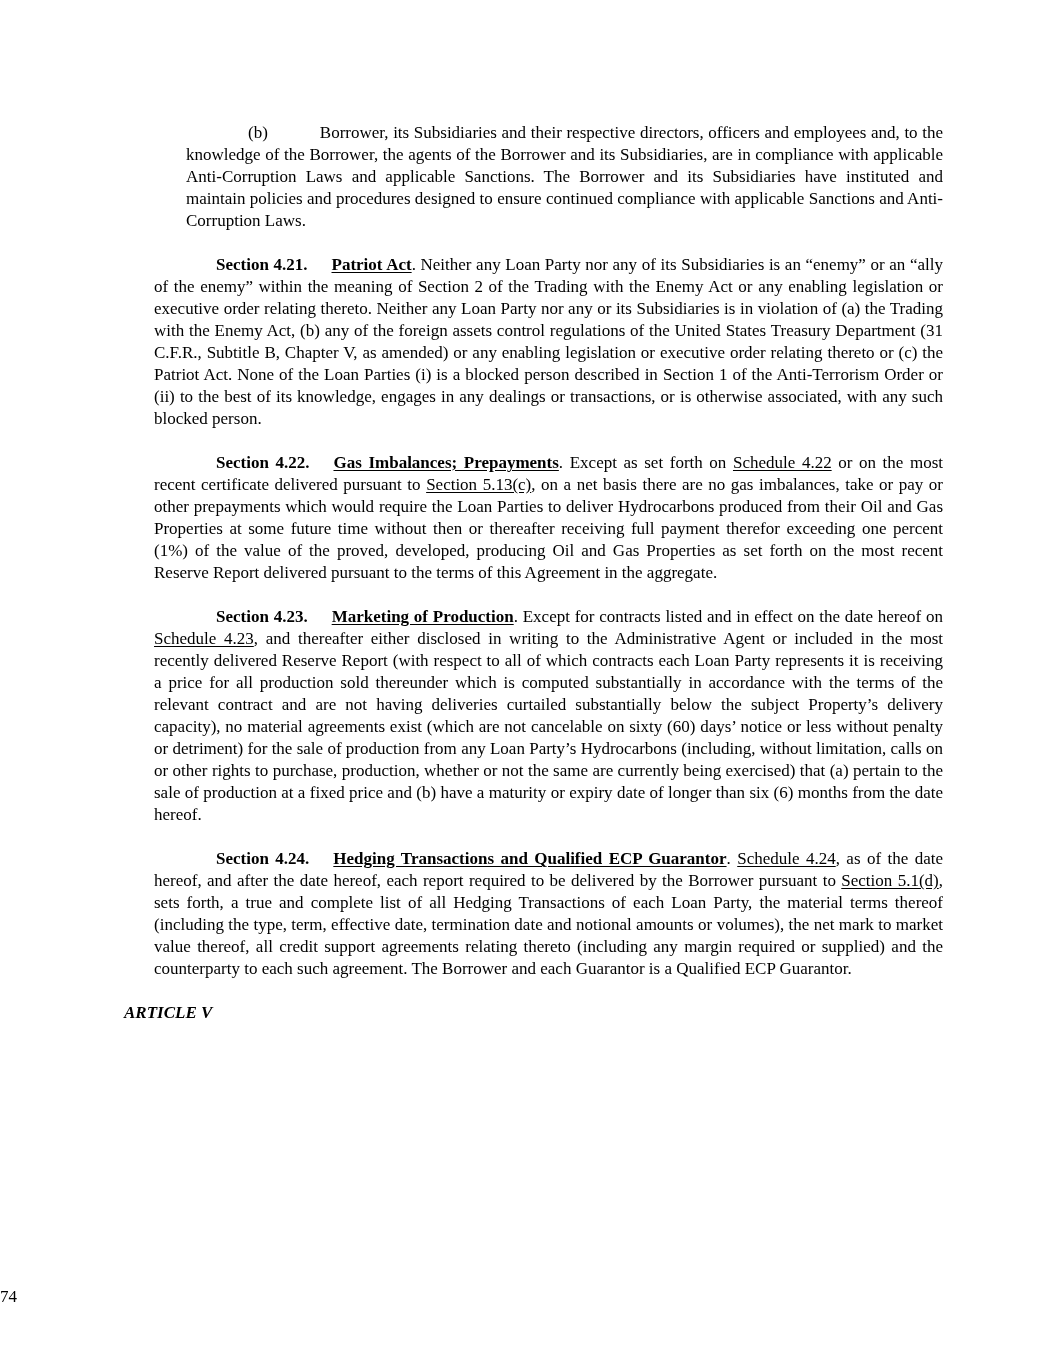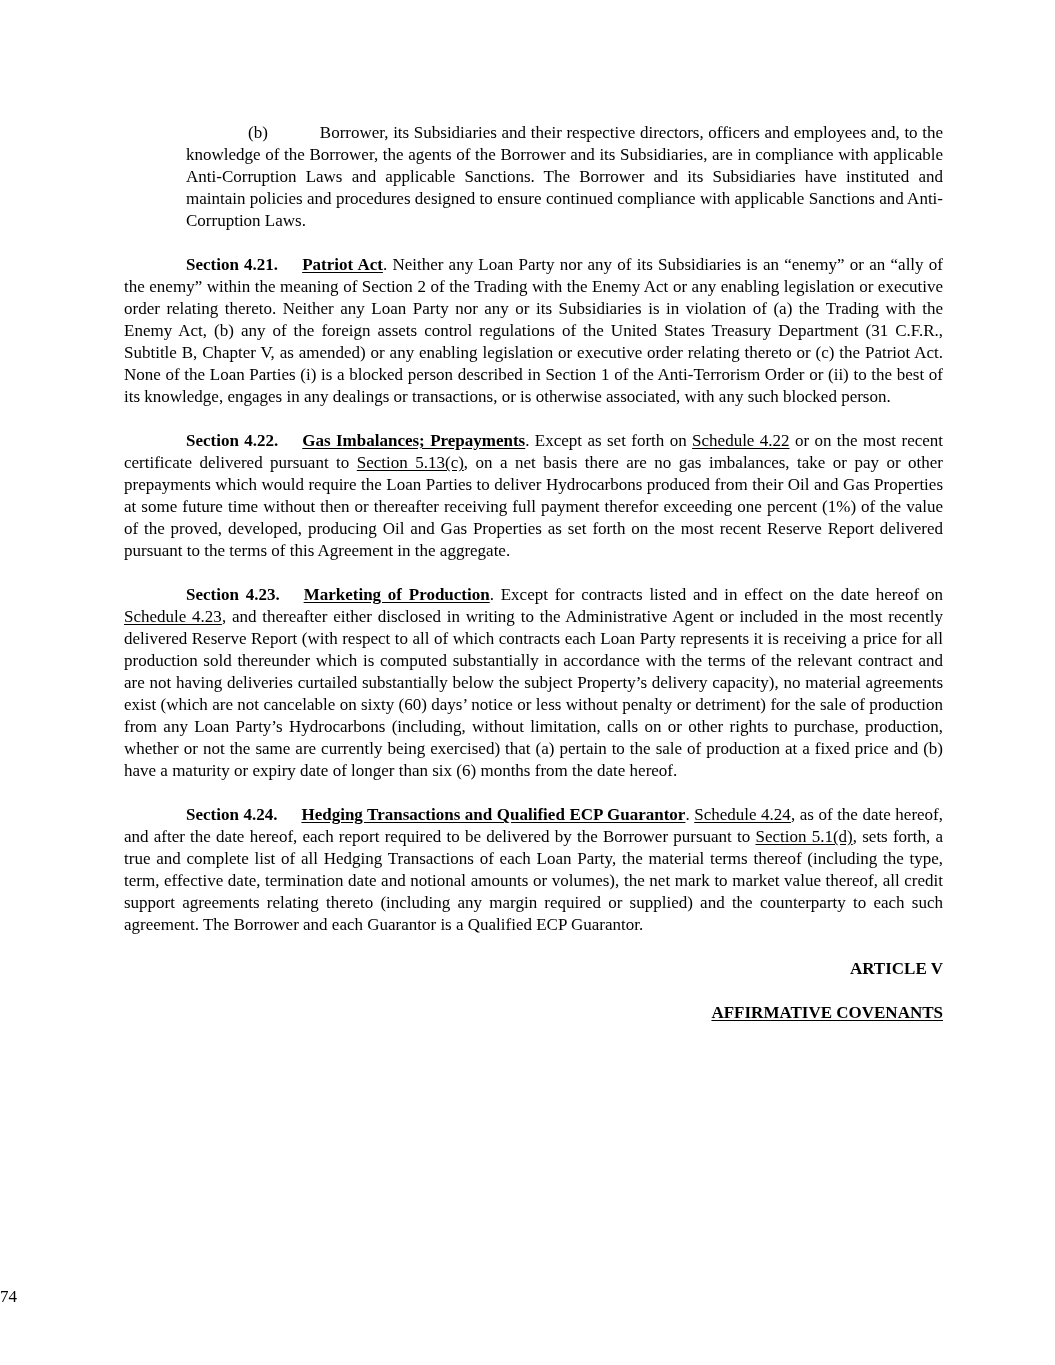--- a/index.html
+++ b/index.html
@@ -29,25 +29,27 @@
   .content p {
     margin: 0 0 22px 0;
     text-align: justify;
   }
   p.para-sub {
     margin-left: 62px;
     text-indent: 62px;
   }
   p.para-section {
     text-indent: 62px;
+    margin-left: 30px;
   }
   p.para-center {
-    text-align: right;
+    text-align: left;
     font-weight: bold;
     text-indent: 0;
+    font-style: italic;
   }
   .run-b { font-weight: bold; }
   .run-u { text-decoration: underline; text-underline-offset: 2px; }
   .tab {
     display: inline-block;
     width: 24px;
   }
   p.para-sub .tab { width: 52px; }
   .page-footer {
     position: absolute;
@@ -64,18 +66,17 @@
 <body>
 
 <div class="page">
   <div class="content">
       <p class="para-sub"><span class="">(b)</span><span class="tab"></span><span class="">Borrower, its Subsidiaries and their respective directors, officers and employees and, to the knowledge of the Borrower, the agents of the Borrower and its Subsidiaries, are in compliance with applicable Anti-Corruption Laws and applicable Sanctions.  The Borrower and its Subsidiaries have instituted and maintain policies and procedures designed to ensure continued compliance with applicable Sanctions and Anti-Corruption Laws.</span></p>
       <p class="para-section"><span class="run-b ">Section 4.21.</span><span class="tab"></span><span class="run-b run-u">Patriot Act</span><span class="">.  Neither any Loan Party nor any of its Subsidiaries is an “enemy” or an “ally of the enemy” within the meaning of Section 2 of the Trading with the Enemy Act or any enabling legislation or executive order relating thereto.  Neither any Loan Party nor any or its Subsidiaries is in violation of (a) the Trading with the Enemy Act, (b) any of the foreign assets control regulations of the United States Treasury Department (31 C.F.R., Subtitle B, Chapter V, as amended) or any enabling legislation or executive order relating thereto or (c) the Patriot Act.  None of the Loan Parties (i) is a blocked person described in Section 1 of the Anti-Terrorism Order or (ii) to the best of its knowledge, engages in any dealings or transactions, or is otherwise associated, with any such blocked person.</span></p>
       <p class="para-section"><span class="run-b ">Section 4.22.</span><span class="tab"></span><span class="run-b run-u">Gas Imbalances; Prepayments</span><span class="">.  Except as set forth on </span><span class="run-u">Schedule 4.22</span><span class=""> or on the most recent certificate delivered pursuant to </span><span class="run-u">Section 5.13(c)</span><span class="">, on a net basis there are no gas imbalances, take or pay or other prepayments which would require the Loan Parties to deliver Hydrocarbons produced from their Oil and Gas Properties at some future time without then or thereafter receiving full payment therefor exceeding one percent (1%) of the value of the proved, developed, producing Oil and Gas Properties as set forth on the most recent Reserve Report delivered pursuant to the terms of this Agreement in the aggregate.</span></p>
       <p class="para-section"><span class="run-b ">Section 4.23.</span><span class="tab"></span><span class="run-b run-u">Marketing of Production</span><span class="">.  Except for contracts listed and in effect on the date hereof on </span><span class="run-u">Schedule 4.23</span><span class="">, and thereafter either disclosed in writing to the Administrative Agent or included in the most recently delivered Reserve Report (with respect to all of which contracts each Loan Party represents it is receiving a price for all production sold thereunder which is computed substantially in accordance with the terms of the relevant contract and are not having deliveries curtailed substantially below the subject Property’s delivery capacity), no material agreements exist (which are not cancelable on sixty (60) days’ notice or less without penalty or detriment) for the sale of production from any Loan Party’s Hydrocarbons (including, without limitation, calls on or other rights to purchase, production, whether or not the same are currently being exercised) that (a) pertain to the sale of production at a fixed price and (b) have a maturity or expiry date of longer than six (6) months from the date hereof.</span></p>
       <p class="para-section"><span class="run-b ">Section 4.24.</span><span class="tab"></span><span class="run-b run-u">Hedging Transactions and Qualified ECP Guarantor</span><span class="">.  </span><span class="run-u">Schedule 4.24</span><span class="">, as of the date hereof, and after the date hereof, each report required to be delivered by the Borrower pursuant to </span><span class="run-u">Section 5.1(d)</span><span class="">, sets forth, a true and complete list of all Hedging Transactions of each Loan Party, the material terms thereof (including the type, term, effective date, termination date and notional amounts or volumes), the net mark to market value thereof, all credit support agreements relating thereto (including any margin required or supplied) and the counterparty to each such agreement.  The Borrower and each Guarantor is a Qualified ECP Guarantor.</span></p>
       <p class="para-center"><span class="run-b ">ARTICLE V</span></p>
-      <p class="para-center"><span class="run-b run-u">AFFIRMATIVE COVENANTS</span></p>
     </div>
   <div class="page-footer">
     <span>74</span>
   </div>
 </div>
 
 </body></html>

